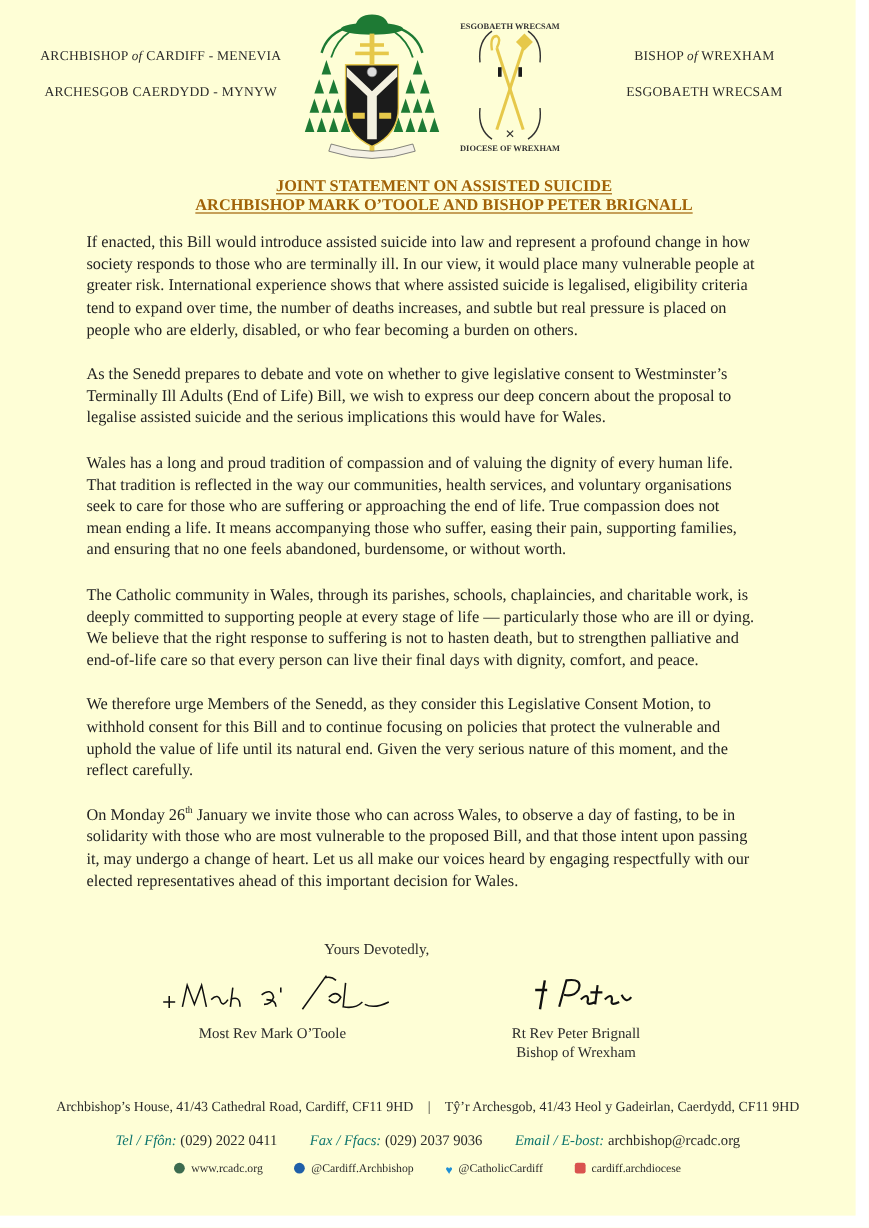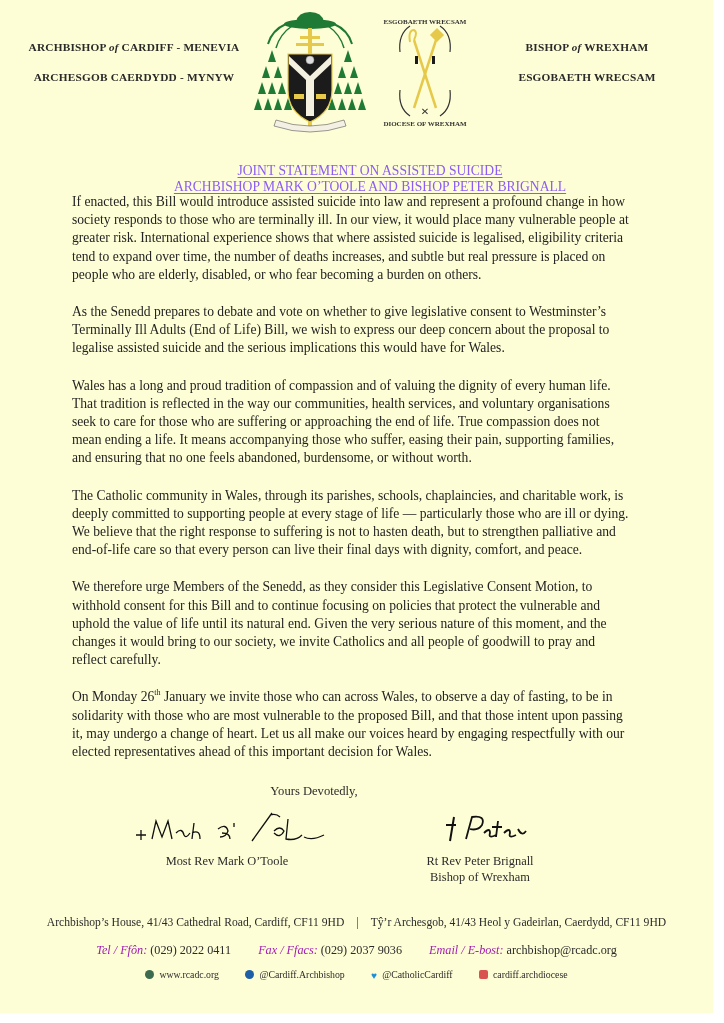--- a/index.html
+++ b/index.html
@@ -8,27 +8,27 @@
     font-family: "Liberation Serif", "DejaVu Serif", serif; color: #1c1c1c;
   }
   .page {
     position: absolute; left: 0; top: 0; width: 713px; height: 1013px;
     background: #fefed6;
   }
   
   .hdr-left, .hdr-right { position: absolute; text-align: center; color: #2a2a2a; font-size: 11.3px; letter-spacing: 0.2px; }
   .hdr-left { left: 18px; top: 40px; width: 232px; }
   .hdr-right { left: 492px; top: 40px; width: 190px; }
-  .hdr-line { display: block; line-height: 14px; margin-bottom: 16px; white-space: nowrap; font-weight: bold; }
+  .hdr-line { display: block; line-height: 14px; margin-bottom: 16px; white-space: nowrap; }
   .hdr-line i { font-style: italic; font-size: 11px; }
   .crest { position: absolute; left: 252px; top: 8px; width: 116px; height: 128px; }
   .seal { position: absolute; left: 380px; top: 12px; width: 90px; height: 118px; }
 
   
-  .title { position: absolute; left: 60px; top: 147px; width: 620px; text-align: center; font-weight: normal; font-size: 13.6px; line-height: 16px; color: #8b5cf6; margin-top: 16px; }
+  .title { position: absolute; left: 60px; top: 147px; width: 620px; text-align: center; font-weight: bold; font-size: 13.6px; line-height: 16px; color: #a16207; }
   .title span { display: block; text-decoration: underline; text-underline-offset: 2px; }
 
   
   .body { position: absolute; left: 72px; top: 193px; width: 610px; font-size: 13.6px; line-height: 18.2px; color: #232323; }
   .para { margin: 0 0 19px 0; }
   .para sup { font-size: 8px; line-height: 0; }
   .line { display: block; white-space: nowrap; }
 
   
   .closing { position: absolute; left: 0; top: 784px; width: 628px; text-align: center; font-size: 12.6px; color: #2b2b2b; }
@@ -37,21 +37,21 @@
   .sig-right { left: 400px; top: 805px; width: 160px; }
   .sig-script { height: 48px; display: block; }
   .sig-name, .sig-role { display: block; }
 
   
   .footer { position: absolute; left: 0; width: 713px; text-align: center; color: #2a2a2a; white-space: nowrap; }
   .f-addr { top: 916px; font-size: 11.6px; font-family: Liberation Serif, serif; }
   .f-addr .sep { padding: 0 12px; }
   .f-contact { top: 943px; font-size: 12.2px; }
   .f-contact .item { display: inline-block; margin: 0 12px; }
-  .f-contact i { font-style: italic; color: #a21caf; margin-top: 45px; }
+  .f-contact i { font-style: italic; color: #0f766e; margin-top: 45px; }
   .f-social { top: 969px; font-size: 9.8px; }
   .f-social .item { display: inline-block; margin: 0 12px; }
   .ico { display: inline-block; width: 9px; height: 9px; border-radius: 50%; vertical-align: -1px; margin-right: 5px; }
   .ico.web { background: #3c6b4f; }
   .ico.fb { background: #1f5fa8; }
   .ico.tw { border-radius: 0; background: none; color: #1d8fd6; font-size: 10px; width: auto; height: auto; }
   .ico.ig { border-radius: 2px; background: #d9534f; }
 </style>
 </head>
 <body>
@@ -158,21 +158,20 @@
     <p class="para">
       <span class="line">The Catholic community in Wales, through its parishes, schools, chaplaincies, and charitable work, is</span>
       <span class="line">deeply committed to supporting people at every stage of life — particularly those who are ill or dying.</span>
       <span class="line">We believe that the right response to suffering is not to hasten death, but to strengthen palliative and</span>
       <span class="line">end-of-life care so that every person can live their final days with dignity, comfort, and peace.</span>
     </p>
     <p class="para">
       <span class="line">We therefore urge Members of the Senedd, as they consider this Legislative Consent Motion, to</span>
       <span class="line">withhold consent for this Bill and to continue focusing on policies that protect the vulnerable and</span>
       <span class="line">uphold the value of life until its natural end.  Given the very serious nature of this moment, and the</span>
-      <span class="line">changes it would bring to our society, we invite Catholics and all people of goodwill to pray and</span>
       <span class="line">reflect carefully.</span>
     </p>
     <p class="para">
       <span class="line"><span>On Monday 26</span><sup>th</sup><span> January we invite those who can across Wales, to observe a day of fasting, to be in</span></span>
       <span class="line">solidarity with those who are most vulnerable to the proposed Bill, and that those intent upon passing</span>
       <span class="line">it, may undergo a change of heart. Let us all make our voices heard by engaging respectfully with our</span>
       <span class="line">elected representatives ahead of this important decision for Wales.</span>
     </p>
   </div>
 

